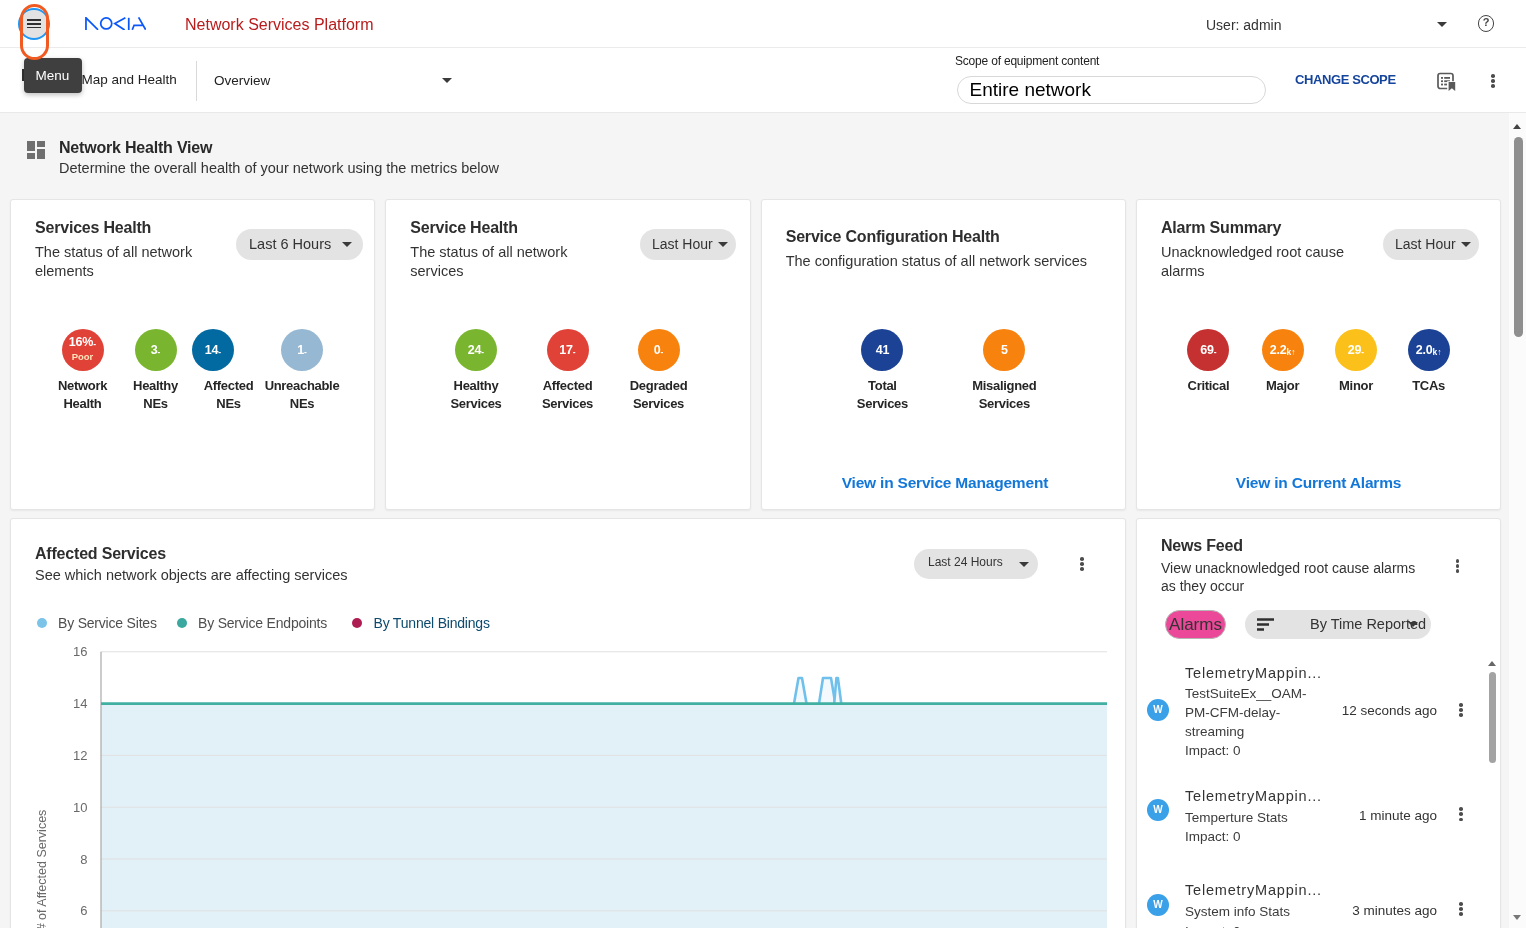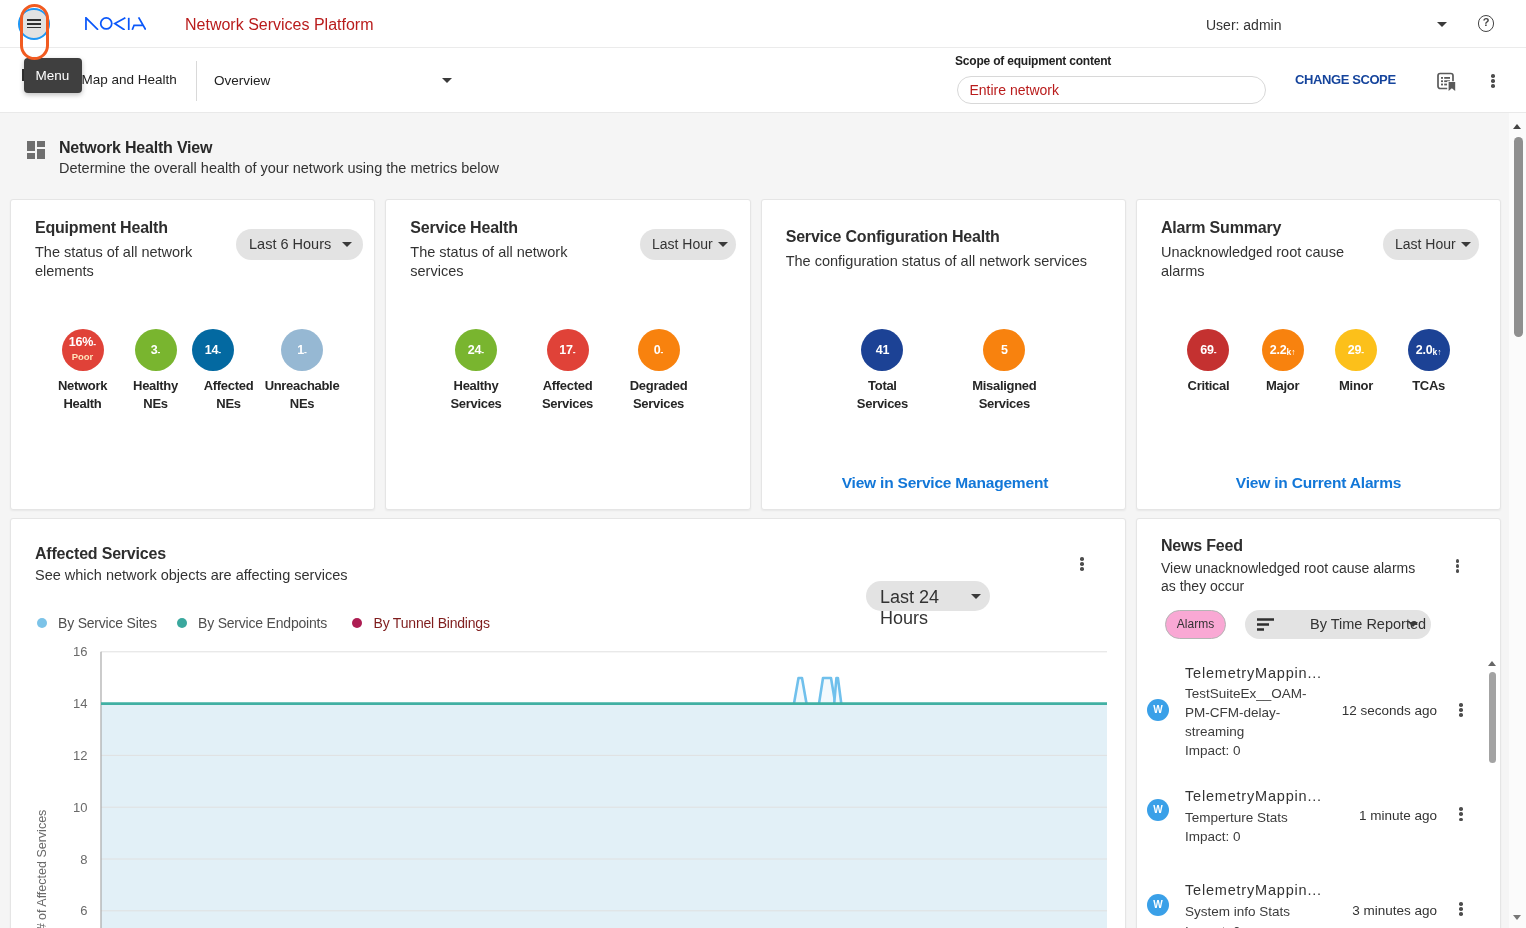--- a/index.html
+++ b/index.html
@@ -49,22 +49,22 @@
 
   <div class="abs" style="left:0;top:48px;width:1526px;height:65px;background:#fff;border-bottom:1px solid #e9e9e9;"></div>
   <div class="abs" style="left:21.5px;top:69px;width:2px;height:12px;background:#333;"></div>
   <div class="abs" style="left:81.5px;top:72px;font-size:13.5px;color:#222;">Map and Health</div>
   <div class="abs" style="left:196px;top:61px;width:1px;height:40px;background:#d9d9d9;"></div>
   <div class="abs" style="left:214px;top:73px;font-size:13.5px;color:#222;">Overview</div>
   <div class="caret" style="left:442px;top:78px;"></div>
 
   <div class="abs" style="left:23.5px;top:58px;width:58px;height:35px;background:#3f3f3f;border-radius:4px;box-shadow:0 2px 5px rgba(0,0,0,0.25);color:#fff;font-size:13.5px;text-align:center;line-height:35px;">Menu</div>
 
-  <div class="abs" style="left:955px;top:54px;font-size:12px;font-weight:bold;color:#222;letter-spacing:-0.2px;">Scope of equipment content</div>
-  <div class="abs" style="left:956.5px;top:76px;width:309px;height:28px;border:1px solid #d8d8d8;border-radius:14px;background:#fff;font-size:14px;color:#b91c1c;line-height:26px;padding-left:12px;">Entire network</div>
+  <div class="abs" style="left:955px;top:54px;font-size:12px;font-weight:normal;color:#222;letter-spacing:-0.2px;">Scope of equipment content</div>
+  <div class="abs" style="left:956.5px;top:76px;width:309px;height:28px;border:1px solid #d8d8d8;border-radius:14px;background:#fff;font-size:19px;color:#000000;line-height:26px;padding-left:12px;">Entire network</div>
   <div class="abs" style="left:1295px;top:72px;font-size:13px;font-weight:bold;color:#15449c;letter-spacing:-0.4px;">CHANGE SCOPE</div>
 
   <svg class="abs" style="left:1436px;top:71px;" width="22" height="22" viewBox="0 0 22 22">
     <rect x="2" y="2.5" width="15" height="15" rx="2.2" fill="none" stroke="#5a5a5a" stroke-width="1.7"></rect>
     <g fill="#5a5a5a">
       <rect x="5" y="6" width="2" height="1.8"></rect>
         <rect x="8.2" y="6" width="5.8" height="1.8"></rect>
       <rect x="5" y="9.3" width="2" height="1.8"></rect>
         <rect x="8.2" y="9.3" width="5.8" height="1.8"></rect>
       <rect x="5" y="12.6" width="2" height="1.8"></rect>
@@ -85,21 +85,21 @@
     <path d="M3 13h8V3H3v10zm0 8h8v-6H3v6zm10 0h8V11h-8v10zm0-18v6h8V3h-8z"></path>
   </svg>
   <div class="abs" style="left:59px;top:139px;font-size:16px;font-weight:bold;color:#292929;letter-spacing:-0.2px;">Network Health View</div>
   <div class="abs" style="left:59px;top:159.5px;font-size:14.5px;color:#333;">Determine the overall health of your network using the metrics below</div>
 
   <div class="card" style="left:10px;top:199px;width:365.3px;height:311px;"></div>
   <div class="card" style="left:385.3px;top:199px;width:365.3px;height:311px;"></div>
   <div class="card" style="left:760.7px;top:199px;width:365.3px;height:311px;"></div>
   <div class="card" style="left:1136px;top:199px;width:365.3px;height:311px;"></div>
 
-  <div class="abs ctitle" style="left:35px;top:219px;">Equipment Health</div>
+  <div class="abs ctitle" style="left:35px;top:219px;">Services Health</div>
   <div class="abs cdesc" style="left:35px;top:242.5px;width:175px;">The status of all network elements</div>
   <div class="pill" style="left:236px;top:229px;width:126.5px;">
     <span class="pilltxt">Last 6 Hours</span>
       <div class="caret" style="right:11px;top:13px;"></div>
   </div>
   <div class="circ" style="left:61.5px;top:329.4px;background:#e04238;">
       <div style="padding-top:6.5px;">
         <div style="font-size:12.5px;font-weight:bold;line-height:13px;letter-spacing:-0.2px;">16%<span class="csub">-</span></div>
         <div style="font-size:9.5px;color:#ffe3bb;font-weight:bold;line-height:11px;">Poor</div>
       </div>
@@ -171,36 +171,36 @@
   <div class="clabel" style="left:1227.7px;top:377px;width:110px;">Major</div>
   <div class="clabel" style="left:1301px;top:377px;width:110px;">Minor</div>
   <div class="clabel" style="left:1373.6px;top:377px;width:110px;">TCAs</div>
   <div class="link" style="left:1168.5px;top:474px;width:300px;">View in Current Alarms</div>
 
   <div class="card" style="left:10px;top:518px;width:1116px;height:420px;"></div>
   <div class="card" style="left:1136px;top:518px;width:365.3px;height:420px;"></div>
 
   <div class="abs ctitle" style="left:35px;top:545px;">Affected Services</div>
   <div class="abs cdesc" style="left:35px;top:566px;">See which network objects are affecting services</div>
-  <div class="pill" style="left:866px;top:549px;width:124px;height:30px;font-size:18px;margin-top:32px;">
+  <div class="pill" style="left:914px;top:549px;width:124px;height:30px;font-size:12px;">
     <span class="pilltxt" style="top:6px;left:14px;">Last 24 Hours</span>
       <div class="caret" style="right:9px;top:12.5px;"></div>
   </div>
   <div class="kebab" style="left:1080.2px;top:557.1px;">
       <span></span>
       <span></span>
       <span></span>
     </div>
 
   <div class="abs" style="left:37px;top:617.5px;width:10px;height:10px;border-radius:50%;background:#7cc3e8;"></div>
   <div class="abs" style="left:58px;top:615px;font-size:14px;color:#4f4f4f;letter-spacing:-0.2px;">By Service Sites</div>
   <div class="abs" style="left:176.5px;top:617.5px;width:10px;height:10px;border-radius:50%;background:#3aa89e;"></div>
   <div class="abs" style="left:198px;top:615px;font-size:14px;color:#4f4f4f;letter-spacing:-0.2px;">By Service Endpoints</div>
   <div class="abs" style="left:352px;top:617.5px;width:10px;height:10px;border-radius:50%;background:#ad1d52;"></div>
-  <div class="abs" style="left:373.5px;top:615px;font-size:14px;color:#7f1d1d;letter-spacing:-0.2px;">By Tunnel Bindings</div>
+  <div class="abs" style="left:373.5px;top:615px;font-size:14px;color:#0c4a6e;letter-spacing:-0.2px;">By Tunnel Bindings</div>
 
   <svg class="abs" style="left:10px;top:630px;" width="1116" height="298" viewBox="0 0 1116 298">
     <path d="M91,73.6 H1097 V298 H91 Z" fill="#e2f0f7"></path>
     <g stroke="#e0e0e0" stroke-width="1">
       <line x1="91" y1="21.8" x2="1097" y2="21.8"></line>
       <line x1="91" y1="73.6" x2="1097" y2="73.6"></line>
       <line x1="91" y1="125.4" x2="1097" y2="125.4"></line>
       <line x1="91" y1="177.2" x2="1097" y2="177.2"></line>
       <line x1="91" y1="229" x2="1097" y2="229"></line>
       <line x1="91" y1="280.8" x2="1097" y2="280.8"></line>
@@ -223,21 +223,21 @@
     <text x="36" y="240" font-size="12.5" fill="#6a6a6a" text-anchor="middle" transform="rotate(-90 36 240)"># of Affected Services</text>
   </svg>
 
   <div class="abs ctitle" style="left:1161px;top:537px;">News Feed</div>
   <div class="kebab" style="left:1455.7px;top:559px;">
       <span></span>
       <span></span>
       <span></span>
     </div>
   <div class="abs" style="left:1161px;top:560px;width:262px;font-size:14px;color:#333;line-height:17.8px;">View unacknowledged root cause alarms as they occur</div>
-  <div class="abs" style="left:1165px;top:610px;width:61px;height:29px;border:1px solid #b5b5b5;border-radius:14.5px;background:#f9a8d4;font-size:12px;color:#333;text-align:center;line-height:27px;">Alarms</div>
+  <div class="abs" style="left:1165px;top:610px;width:61px;height:29px;border:1px solid #b5b5b5;border-radius:14.5px;background:#ec4899;font-size:17px;color:#333;text-align:center;line-height:27px;">Alarms</div>
   <div class="abs" style="left:1245px;top:610px;width:186px;height:29px;border-radius:14.5px;background:#e3e3e3;">
     <svg class="abs" style="left:12px;top:8px;" width="18" height="13" viewBox="0 0 18 13">
       <g stroke="#2f2f2f" stroke-width="2.5">
         <line x1="0" y1="1.5" x2="17" y2="1.5"></line>
         <line x1="0" y1="6.5" x2="12" y2="6.5"></line>
         <line x1="0" y1="11.5" x2="7" y2="11.5"></line>
       </g>
     </svg>
     <div class="abs" style="left:38px;top:6px;font-size:14.5px;color:#333;margin-left:27px;">By Time Reported</div>
     <div class="caret" style="right:13px;top:12px;"></div>

